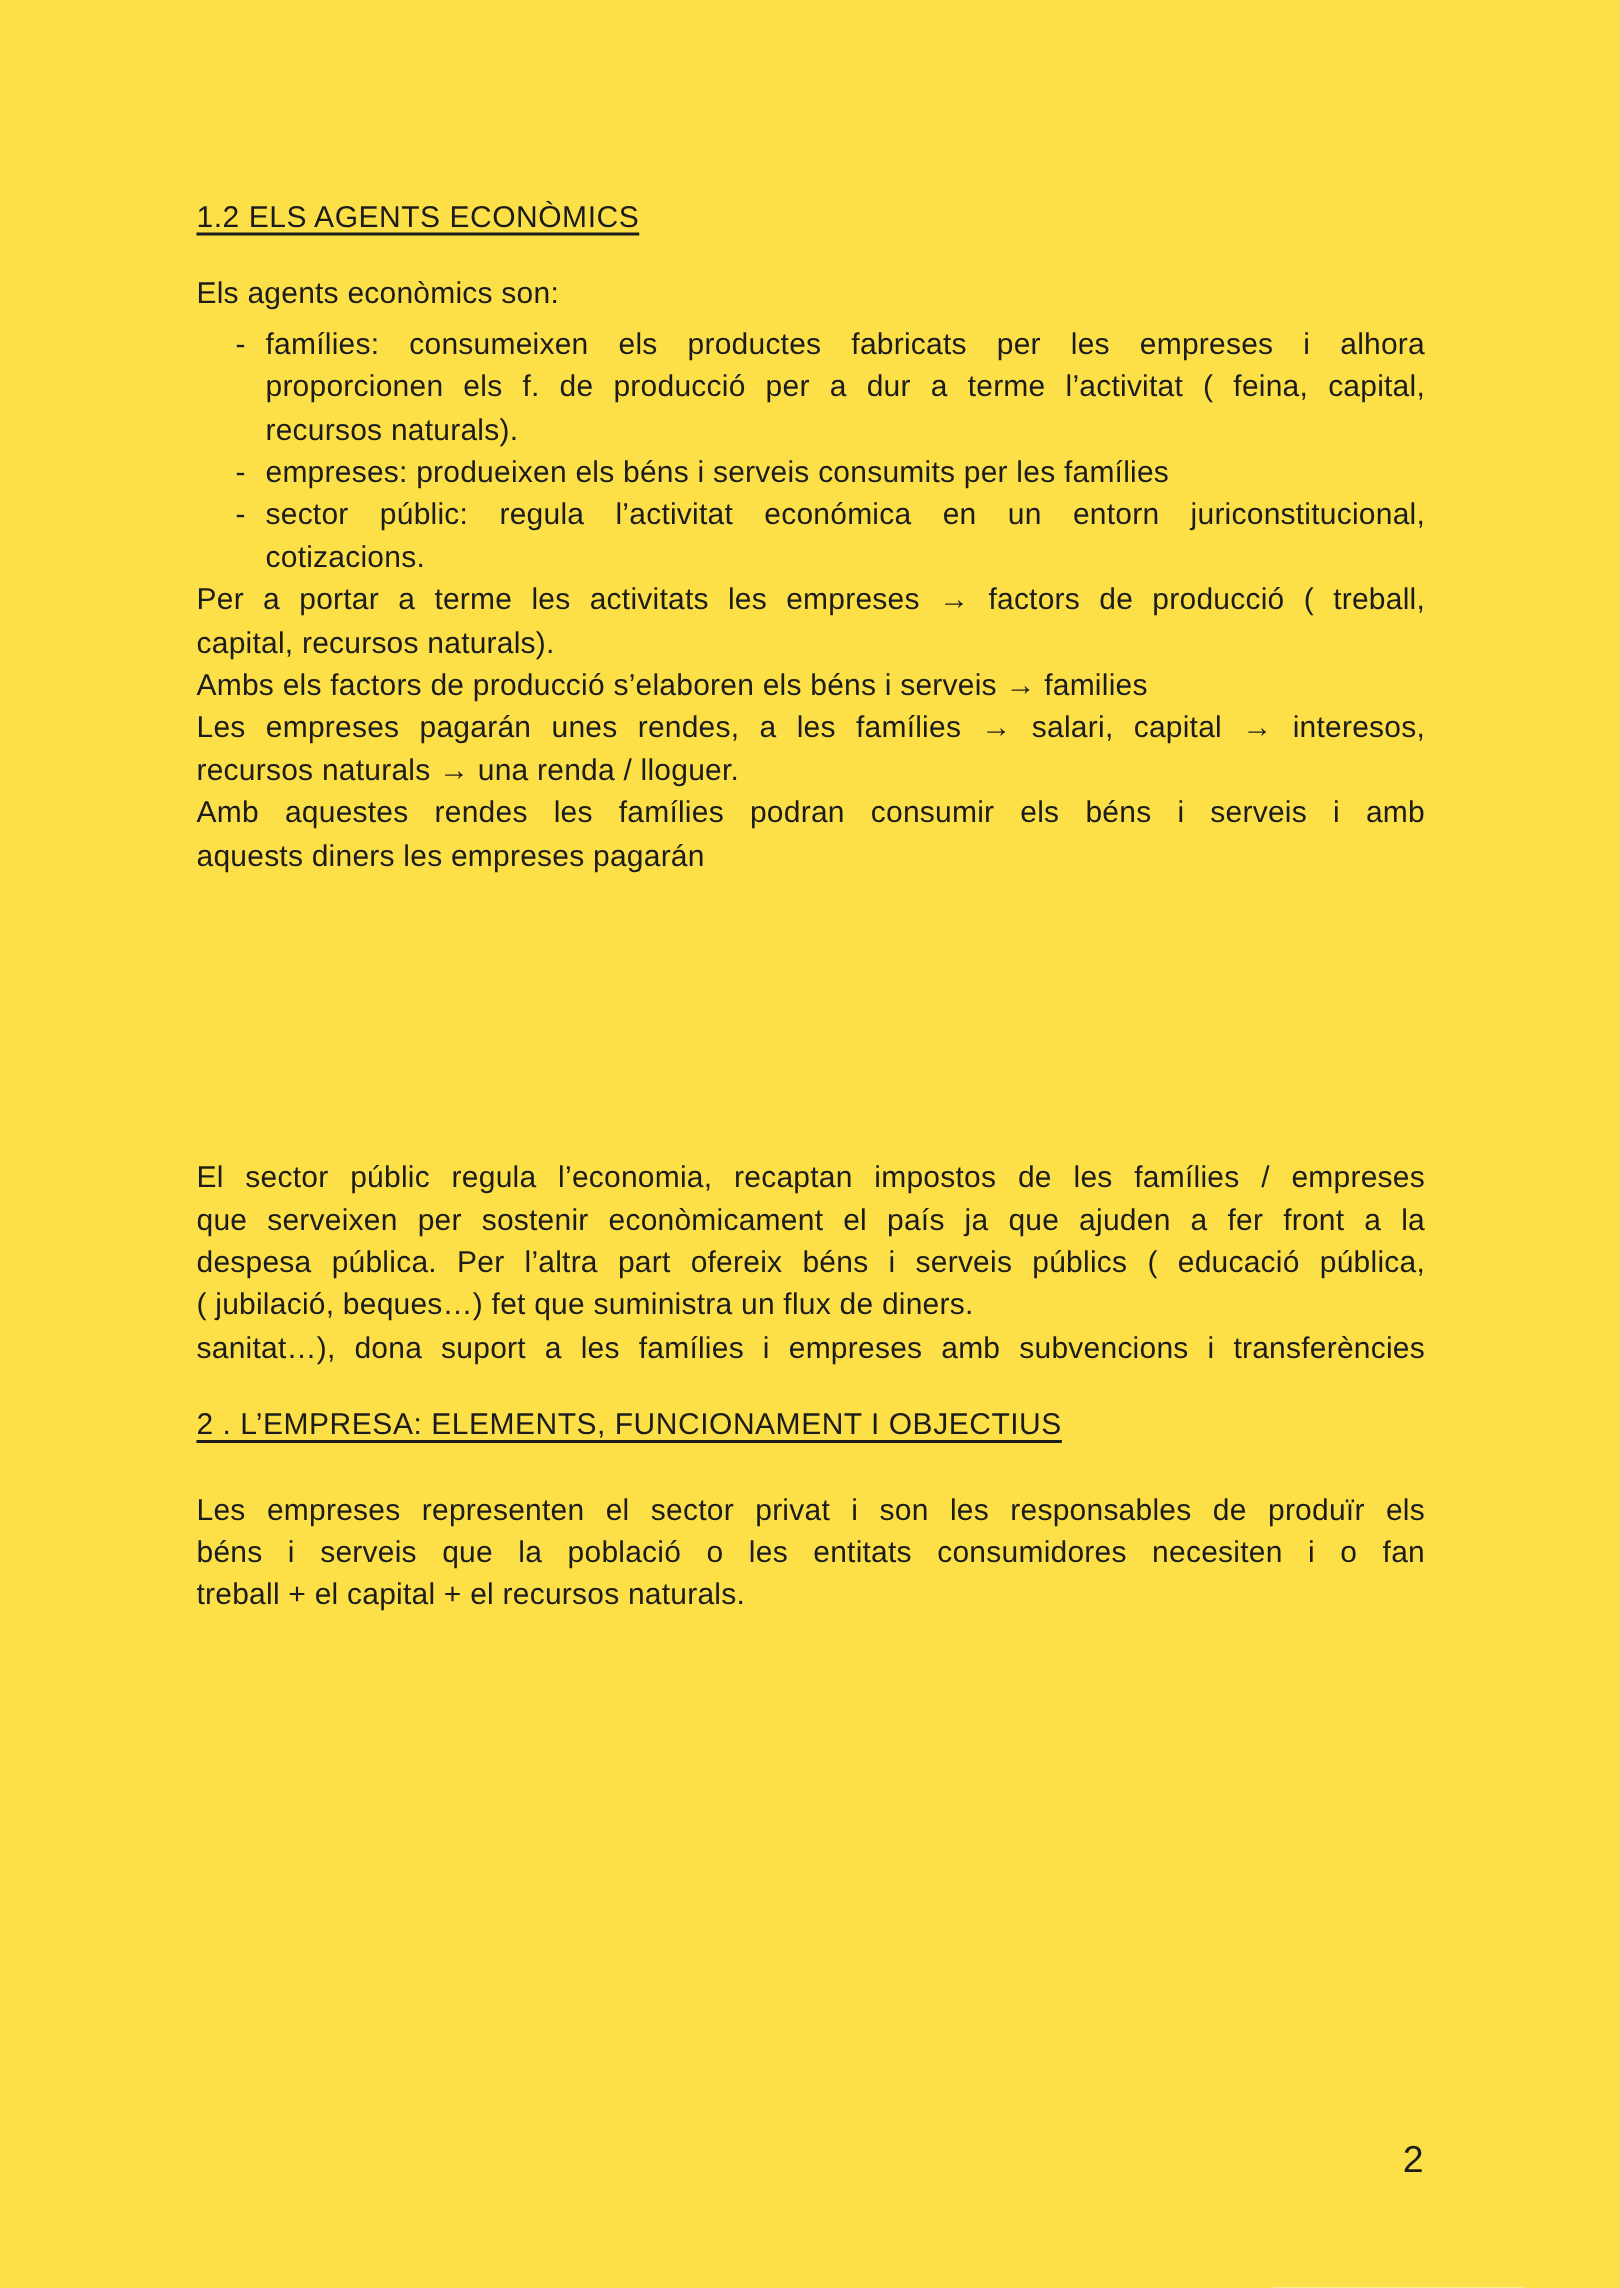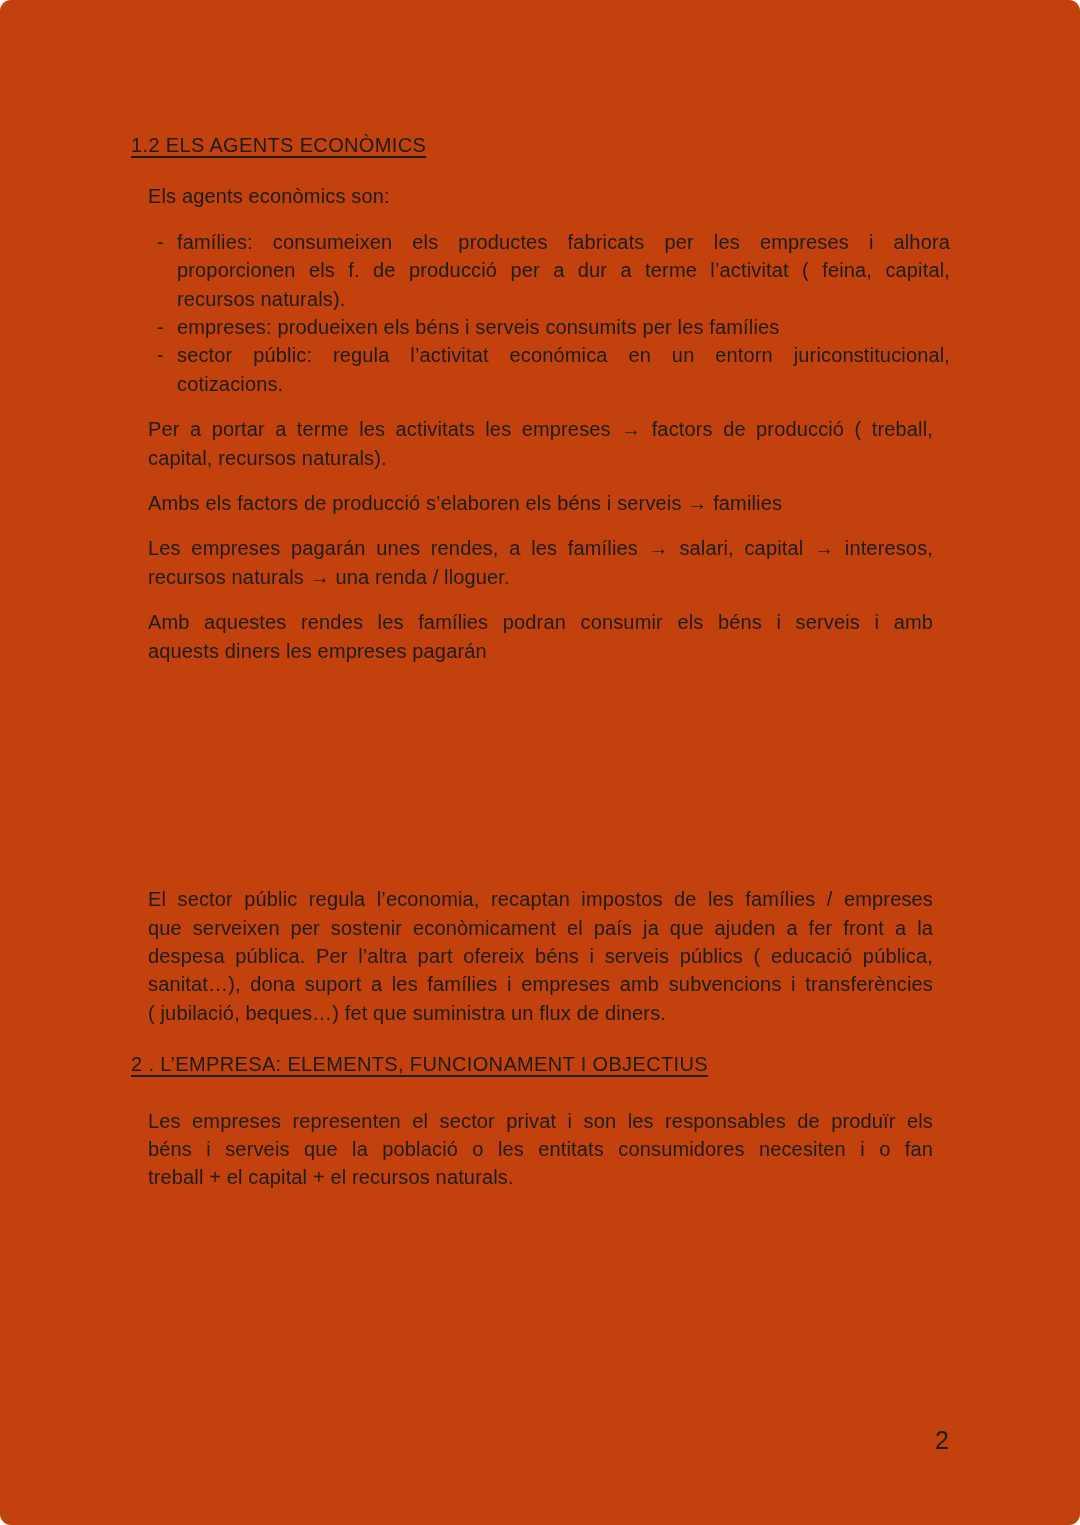--- a/index.html
+++ b/index.html
@@ -11,22 +11,21 @@
     width: 1080px;
     height: 1525px;
     position: relative;
     font-family: "Liberation Sans", sans-serif;
     color: #1c1c1c;
     overflow: hidden;
   }
   .page {
     position: absolute;
     inset: 0;
-    background: #c2410c;
-    border-radius: 11px;
+    background: #fde047;
   }
   .content {
     position: absolute;
     left: 131px;
     top: 131px;
     width: 819px;
     font-size: 20px;
     letter-spacing: 0.15px;
     line-height: 28.4px;
   }
@@ -34,21 +33,21 @@
     font-size: 20px;
     letter-spacing: 0.35px;
     line-height: 28.4px;
     text-decoration: underline;
     text-decoration-thickness: 1.6px;
     text-underline-offset: 4px;
     white-space: nowrap;
   }
   .h1 { margin: 0 0 23px 0; }
   .h2 { margin: 23px 0 28px 0; }
-  .para { margin: 17px; }
+  .para { margin: 0; }
   .line {
     text-align: justify;
     text-align-last: justify;
   }
   .line.last {
     text-align-last: left;
   }
   .u {
     text-decoration-thickness: 1.4px;
     text-underline-offset: 3.5px;
@@ -130,22 +129,22 @@
         <div class="line"><span>Amb aquestes rendes les famílies podran consumir els béns i serveis i amb</span></div>
         <div class="line last"><span>aquests diners les empreses pagarán</span></div>
       </div>
 
     <div class="gap"></div>
 
     <div class="para">
         <div class="line"><span>El sector públic regula l’economia, recaptan impostos de les famílies / empreses</span></div>
         <div class="line"><span>que serveixen per sostenir econòmicament el país ja que ajuden a fer front a la</span></div>
         <div class="line"><span>despesa pública. Per l’altra part ofereix béns i serveis públics ( educació pública,</span></div>
+        <div class="line last"><span>( jubilació, beques…) fet que suministra un flux de diners.</span></div>
         <div class="line"><span>sanitat…), dona suport a les famílies i empreses amb </span><span class="u">subvencions i transferències</span></div>
-        <div class="line last"><span>( jubilació, beques…) fet que suministra un flux de diners.</span></div>
       </div>
 
     <div class="heading h2">2 . L’EMPRESA: ELEMENTS, FUNCIONAMENT I OBJECTIUS</div>
 
     <div class="para">
         <div class="line"><span>Les empreses representen el sector privat i son les responsables de produïr els</span></div>
         <div class="line"><span>béns i serveis que la població o les entitats consumidores necesiten i o fan</span></div>
         <div class="line last"><span>treball + el capital + el recursos naturals.</span></div>
       </div>
 

